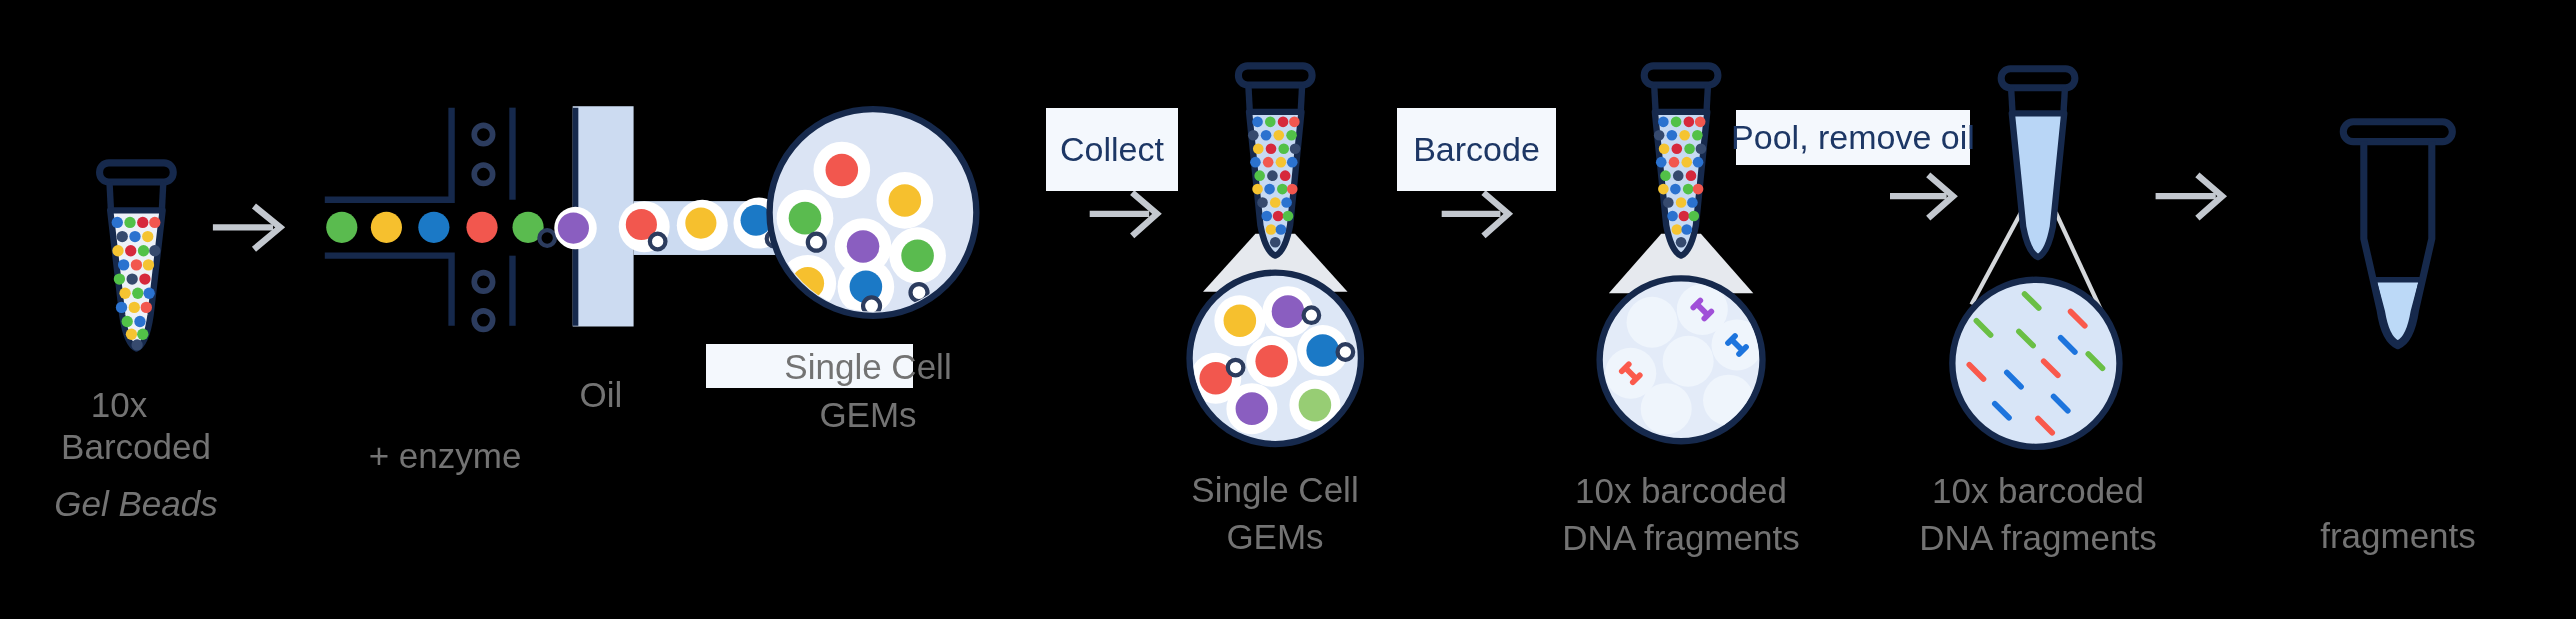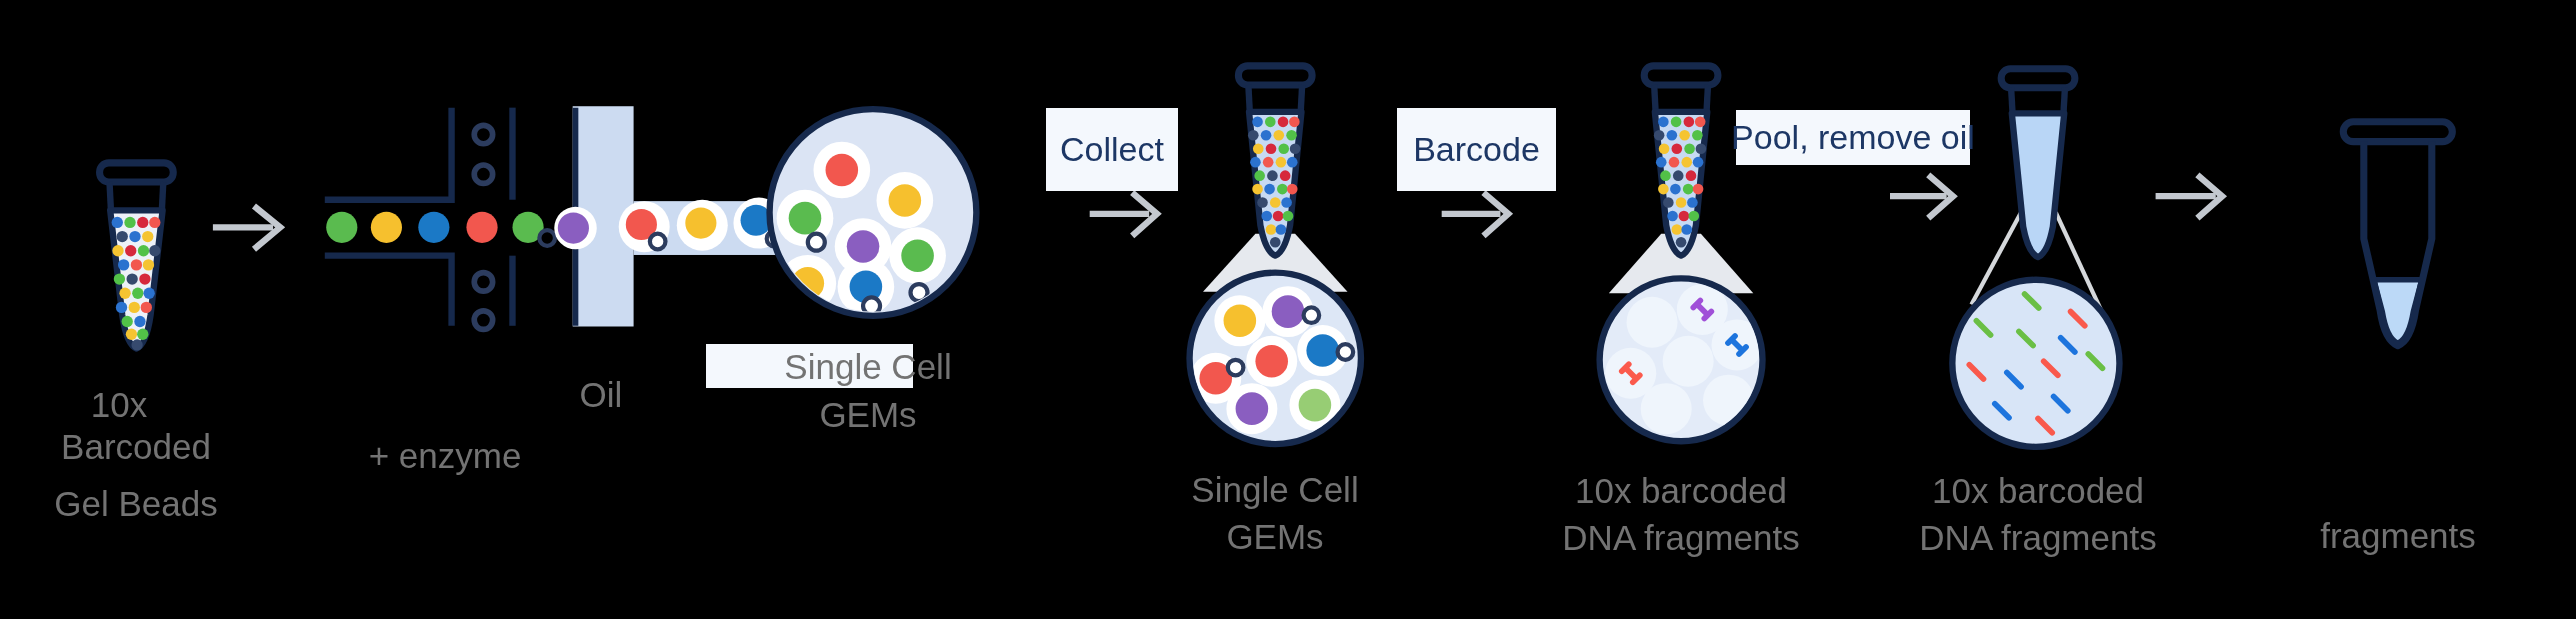--- a/index.html
+++ b/index.html
@@ -331,21 +331,21 @@
 </svg>
 
 <div class="stepbox" style="left:1046px;top:108px;width:132px;height:83px;">Collect</div>
 <div class="stepbox" style="left:1397px;top:108px;width:159px;height:83px;">Barcode</div>
 <div class="stepbox" style="left:1736px;top:110px;width:234px;height:55px;">Pool, remove oil</div>
 
 <div class="whitebox" style="left:706px;top:344px;width:207px;height:44px;"></div>
 
 <div class="caption" style="left:119px;top:404px;">10x</div>
 <div class="caption" style="left:136px;top:446px;">Barcoded</div>
-<div class="caption" style="left:136px;top:503px;">Gel Beads</div>
+<div class="caption" style="left:136px;top:503px;font-style:italic;">Gel Beads</div>
 
 <div class="caption" style="left:445px;top:455px;">+ enzyme</div>
 <div class="caption" style="left:601px;top:394px;">Oil</div>
 
 <div class="caption" style="left:868px;top:366px;">Single Cell</div>
 <div class="caption" style="left:868px;top:414px;">GEMs</div>
 
 <div class="caption" style="left:1275px;top:489px;">Single Cell</div>
 <div class="caption" style="left:1275px;top:536px;">GEMs</div>
 

